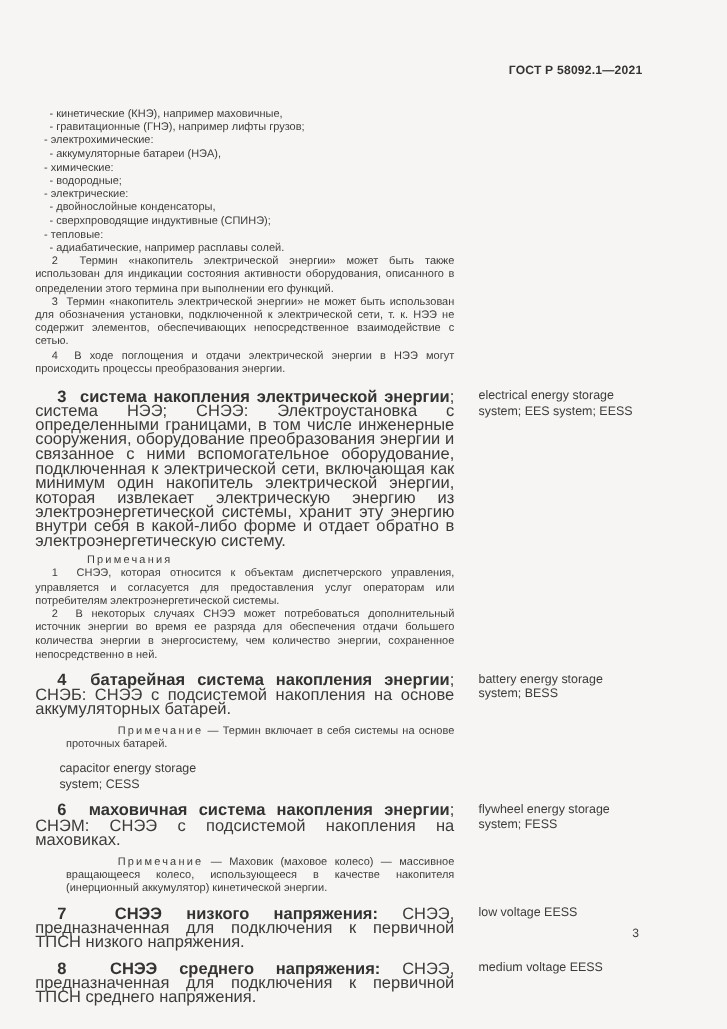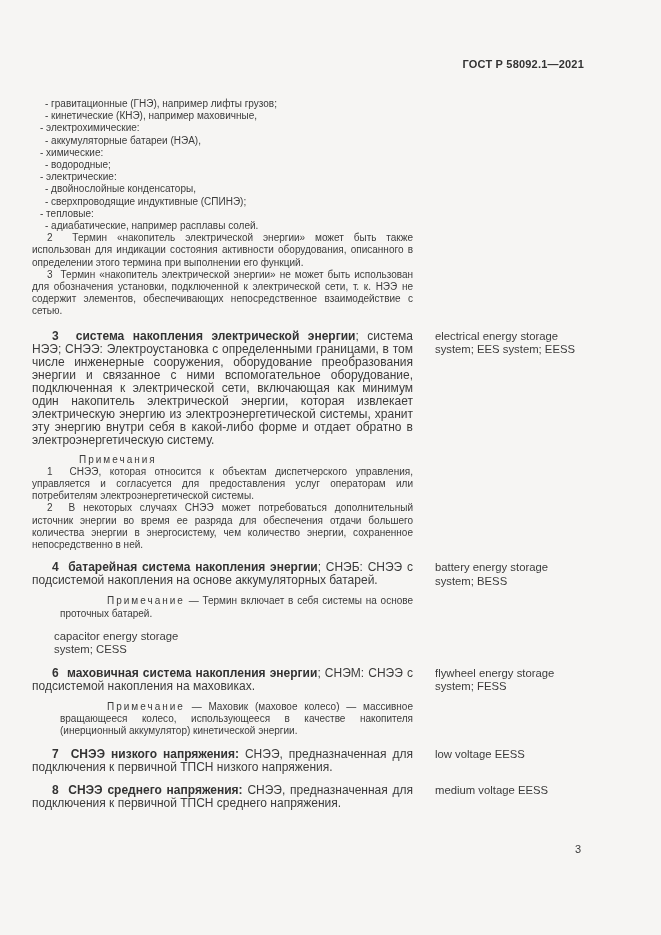--- a/index.html
+++ b/index.html
@@ -32,52 +32,53 @@
   
   .term-row { display: flex; align-items: flex-start; margin-top: 10px; }
   .term-row.first { margin-top: 12px; }
   .term-left { width: 381px; }
   .term-right {
     width: 147px; margin-left: 22px;
     font-size: 11.3px; line-height: 13.5px;
   }
   .term-def {
     margin: 0; text-indent: 20px;
-    font-size: 12px; line-height: 13.1px;
+    font-size: 15px; line-height: 13.1px;
   }
   .term-def b { color: #333; }
   .note-first { margin-top: 8px; margin-left: 28px; }
   .page-number {
     position: absolute; top: 843px; right: 80px;
     font-size: 11px; color: #3b3b3b;
   }
 </style>
 </head>
 <body>
 
 <div class="header">ГОСТ Р 58092.1—2021</div>
 
 <div class="content">
   <div class="intro">
     <div id="intro-list">
+        <div class="li lvl2">- кинетические (КНЭ), например маховичные,</div>
         <div class="li lvl2">- гравитационные (ГНЭ), например лифты грузов;</div>
-        <div class="li lvl2">- кинетические (КНЭ), например маховичные,</div>
         <div class="li lvl1">- электрохимические:</div>
         <div class="li lvl2">- аккумуляторные батареи (НЭА),</div>
         <div class="li lvl1">- химические:</div>
         <div class="li lvl2">- водородные;</div>
         <div class="li lvl1">- электрические:</div>
         <div class="li lvl2">- двойнослойные конденсаторы,</div>
         <div class="li lvl2">- сверхпроводящие индуктивные (СПИНЭ);</div>
         <div class="li lvl1">- тепловые:</div>
         <div class="li lvl2">- адиабатические, например расплавы солей.</div>
       </div>
     <div id="intro-notes">
         <p class="note jst">2&nbsp;&nbsp;Термин «накопитель электрической энергии» может быть также использован для индикации состояния активности оборудования, описанного в определении этого термина при выполнении его функций.</p>
         <p class="note jst">3&nbsp;&nbsp;Термин «накопитель электрической энергии» не может быть использован для обозначения установки, подключенной к электрической сети, т. к. НЭЭ не содержит элементов, обеспечивающих непосредственное взаимодействие с сетью.</p>
+        <p class="note jst">4&nbsp;&nbsp;В ходе поглощения и отдачи электрической энергии в НЭЭ могут происходить процессы преобразования энергии.</p>
       </div>
   </div>
   <div id="terms">
       <div class="term-row first">
         <div class="term-left">
           <p class="term-def jst"><b>3&nbsp;&nbsp;</b><b>система накопления электрической энергии</b><span>; система НЭЭ; СНЭЭ: Электроустановка с определенными границами, в том числе инженерные сооружения, оборудование преобразования энергии и связанное с ними вспомогательное оборудование, подключенная к электрической сети, включающая как минимум один накопитель электрической энергии, которая извлекает электрическую энергию из электроэнергетической системы, хранит эту энергию внутри себя в какой-либо форме и отдает обратно в электроэнергетическую систему.</span></p>
           <div class="note-label sp">Примечания</div>
           <p class="note jst">1&nbsp;&nbsp;СНЭЭ, которая относится к объектам диспетчерского управления, управляется и согласуется для предоставления услуг операторам или потребителям электроэнергетической системы.</p>
           <p class="note jst">2&nbsp;&nbsp;В некоторых случаях СНЭЭ может потребоваться дополнительный источник энергии во время ее разряда для обеспечения отдачи большего количества энергии в энергосистему, чем количество энергии, сохраненное непосредственно в ней.</p>
         </div>

